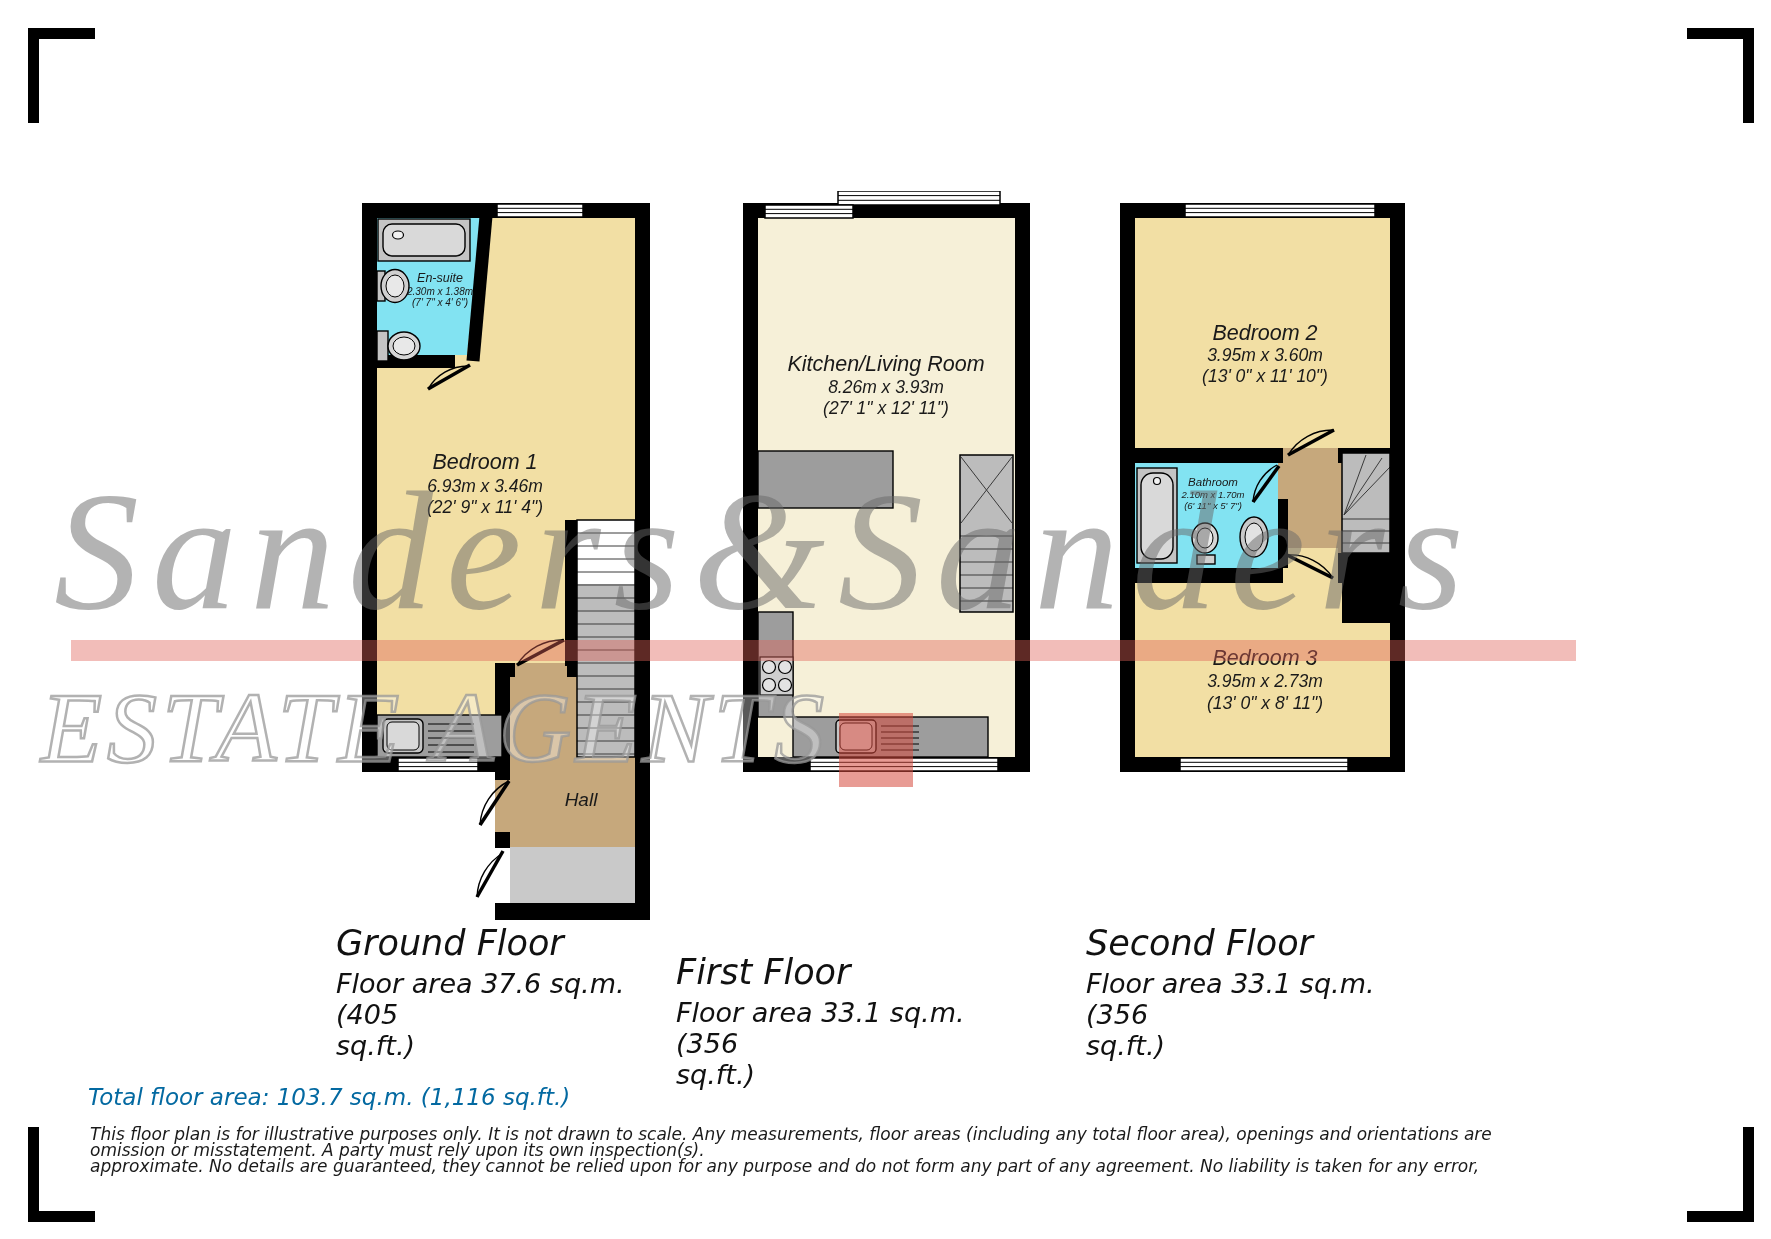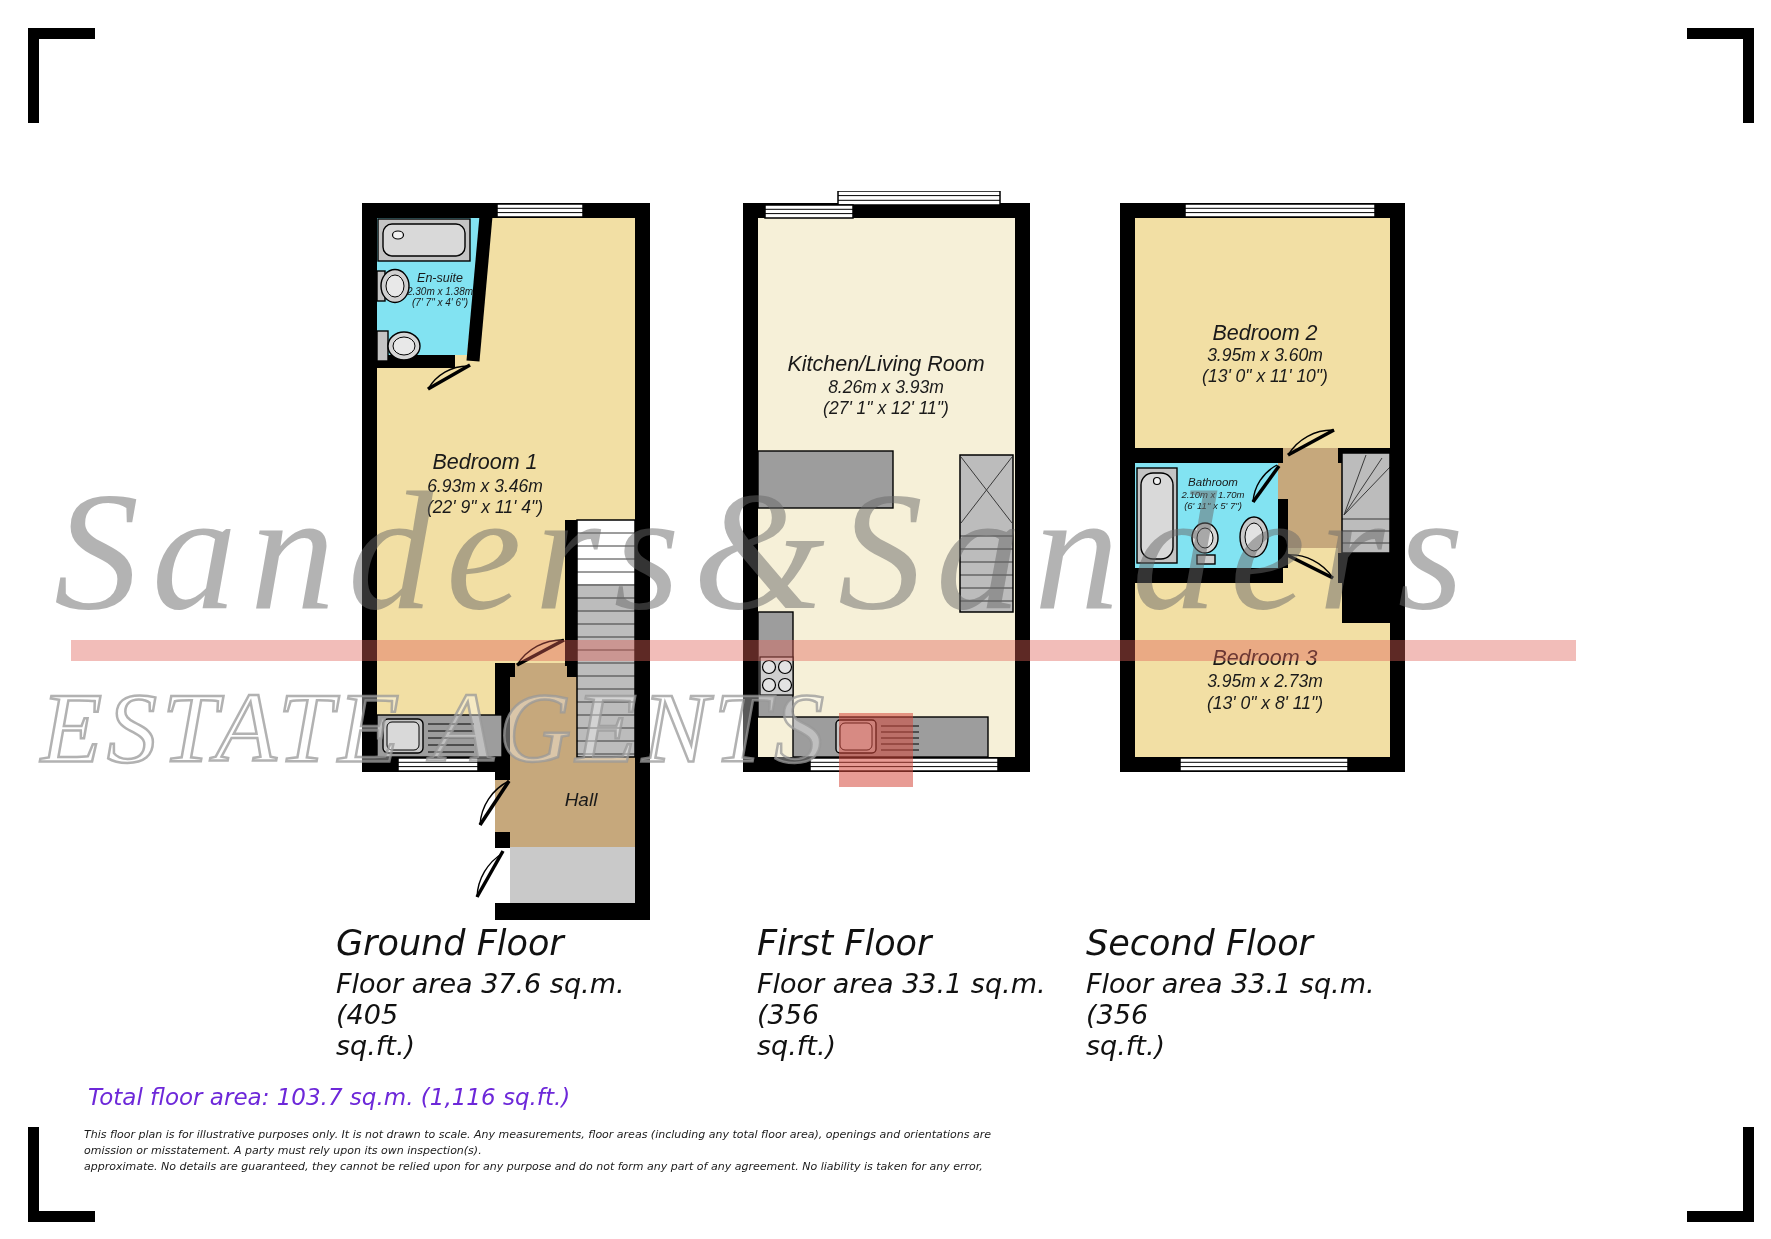--- a/index.html
+++ b/index.html
@@ -37,24 +37,24 @@
   #wm-underline{left:45px;top:640px;width:1505px;height:21px;background:rgba(223,98,88,0.42);}
   #wm-tagline{left:15px;top:678px;font-family:"Liberation Serif",serif;font-size:100px;line-height:1;
               letter-spacing:5px;color:rgba(255,255,255,0.35);-webkit-text-stroke:2.5px rgba(152,152,152,0.75);
               white-space:nowrap;}
   #wm-square{left:813px;top:713px;width:74px;height:74px;background:rgba(214,72,60,0.55);}
   
   .caption{position:absolute;top:923px;width:340px;color:#111;}
   .caption .t{font-size:35px;}
   .caption .a{font-size:27px;line-height:31px;margin-top:5px;}
   #caption-ground{left:336px;}
-  #caption-first{left:757px;}
+  #caption-first{left:676px;margin-top:29px;}
   #caption-second{left:1086px;}
-  #total-area{left:62px;top:1084px;font-size:23px;color:#6d28d9;}
-  #disclaimer{left:58px;top:1127px;font-size:11px;line-height:15.9px;color:#1a1a1a;}
+  #total-area{left:62px;top:1084px;font-size:23px;color:#0369a1;}
+  #disclaimer{left:64px;top:1127px;font-size:17px;line-height:15.9px;color:#1a1a1a;}
 </style>
 </head>
 <body>
 
 <div id="page">
 
   <div id="corner-tl" class="corner"></div>
   <div id="corner-tr" class="corner"></div>
   <div id="corner-bl" class="corner"></div>
   <div id="corner-br" class="corner"></div>

